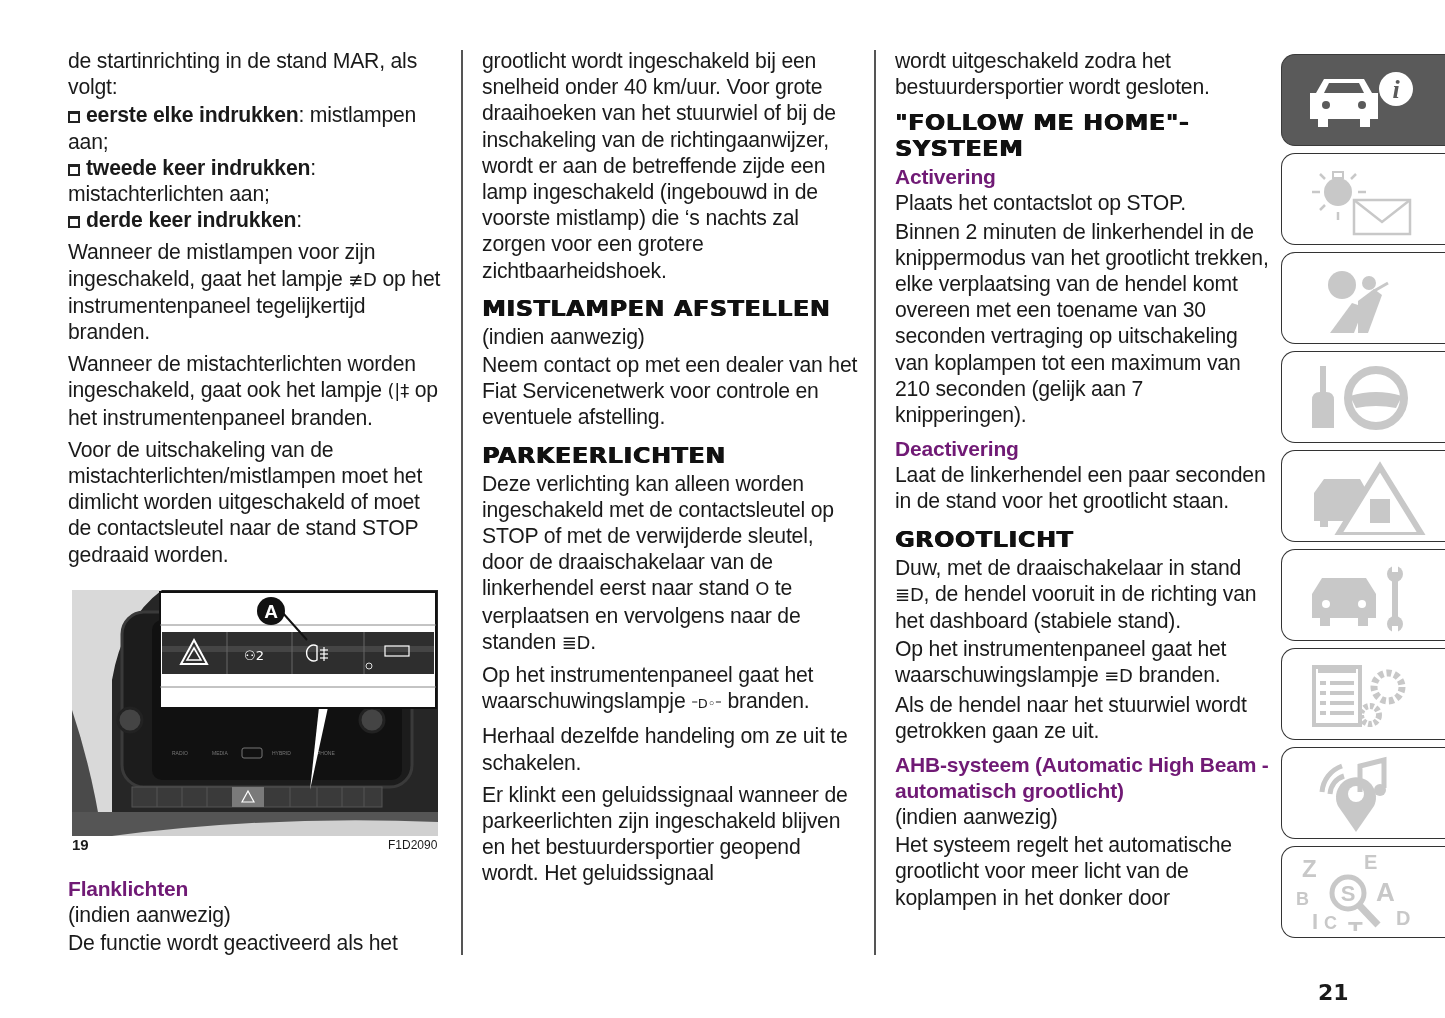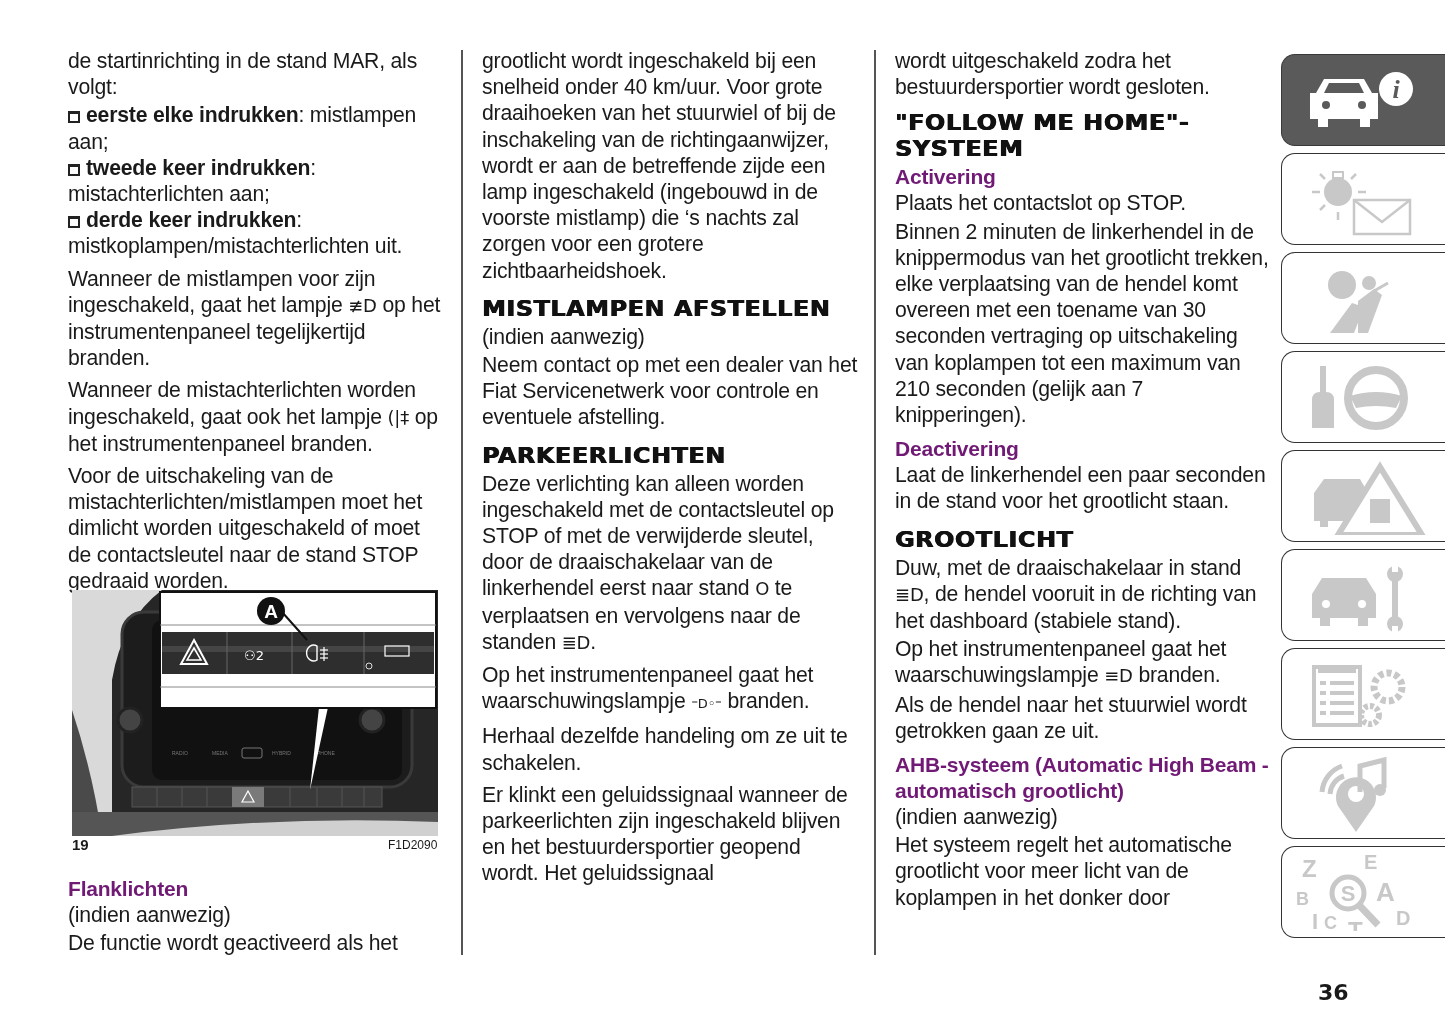--- a/index.html
+++ b/index.html
@@ -38,21 +38,20 @@
   <p class="p">de startinrichting in de stand MAR, als volgt:</p>
   <div>
     <span class="box"></span><span class="bullet">eerste elke indrukken</span><span>: mistlampen aan;</span>
   </div>
   <div>
     <span class="box"></span><span class="bullet">tweede keer indrukken</span><span>:</span><br>
     <span>mistachterlichten aan;</span>
   </div>
   <div>
     <span class="box"></span><span class="bullet">derde keer indrukken</span><span>:</span><br>
-    <span>mistkoplampen/mistachterlichten uit.</span>
   </div>
   <p class="p gap">
     <span>Wanneer de mistlampen voor zijn ingeschakeld, gaat het lampje</span>
     <span class="sym">≢D</span>
     <span>op het instrumentenpaneel tegelijkertijd branden.</span>
   </p>
   <p class="p gap">
     <span>Wanneer de mistachterlichten worden ingeschakeld, gaat ook het lampje</span>
     <span class="sym">(|‡</span>
     <span>op het instrumentenpaneel branden.</span>
@@ -276,13 +275,13 @@
         <text x="16" y="74" font-size="22">I</text>
       <text x="28" y="74" font-size="18">C</text>
         <text x="52" y="84" font-size="24">T</text>
     </g>
     <circle cx="52" cy="38" r="16" fill="none" stroke="#c8c8c8" stroke-width="5"></circle>
     <text x="52" y="46" text-anchor="middle" fill="#c8c8c8" font-size="22" font-weight="bold" font-family="Liberation Sans, sans-serif">S</text>
     <line x1="63" y1="50" x2="82" y2="70" stroke="#c8c8c8" stroke-width="7"></line>
   </svg>
 </div>
 
-<div class="page-num">36</div>
+<div class="page-num">21</div>
 
 </body></html>

